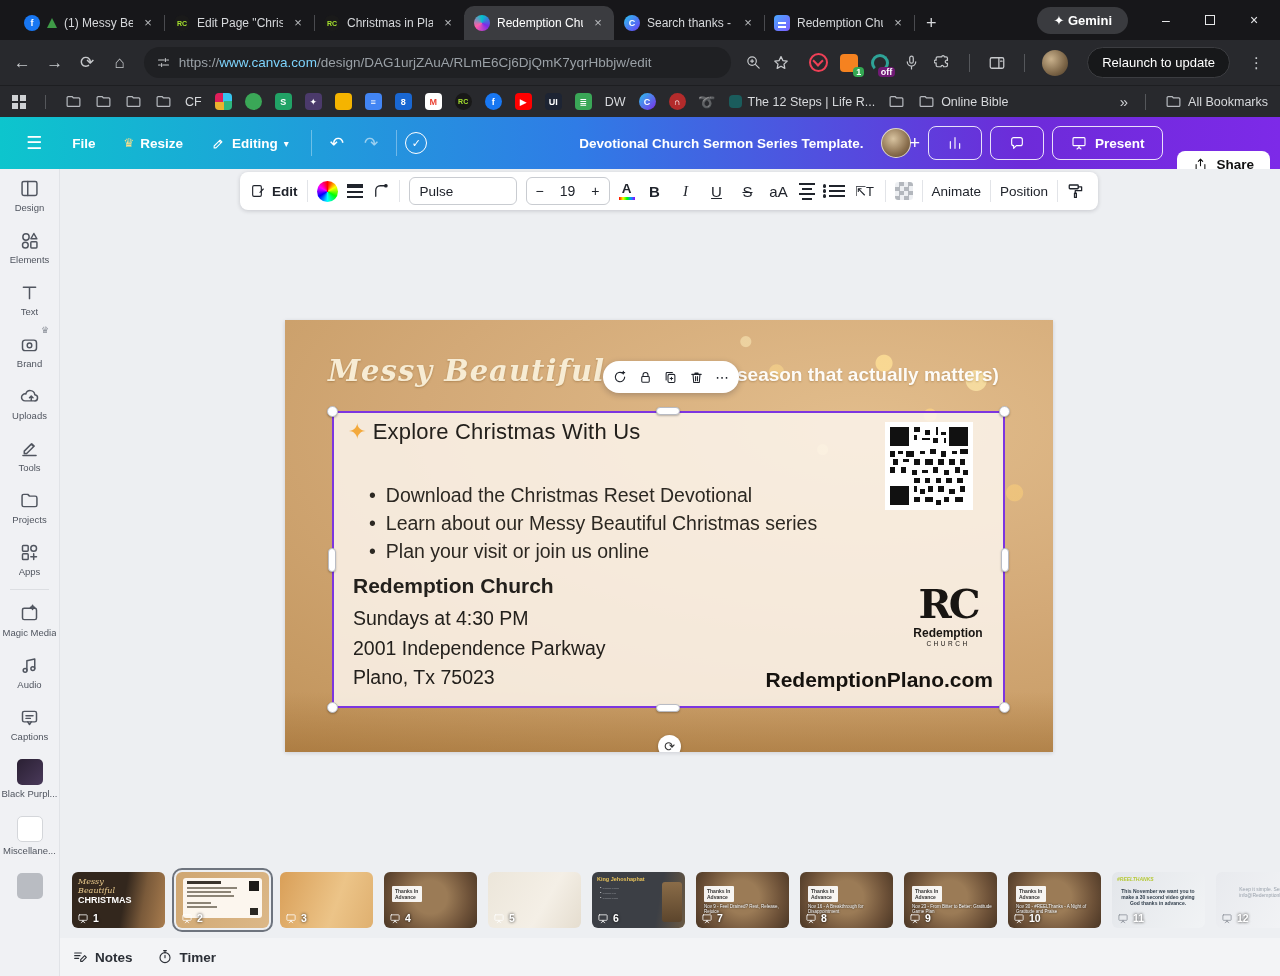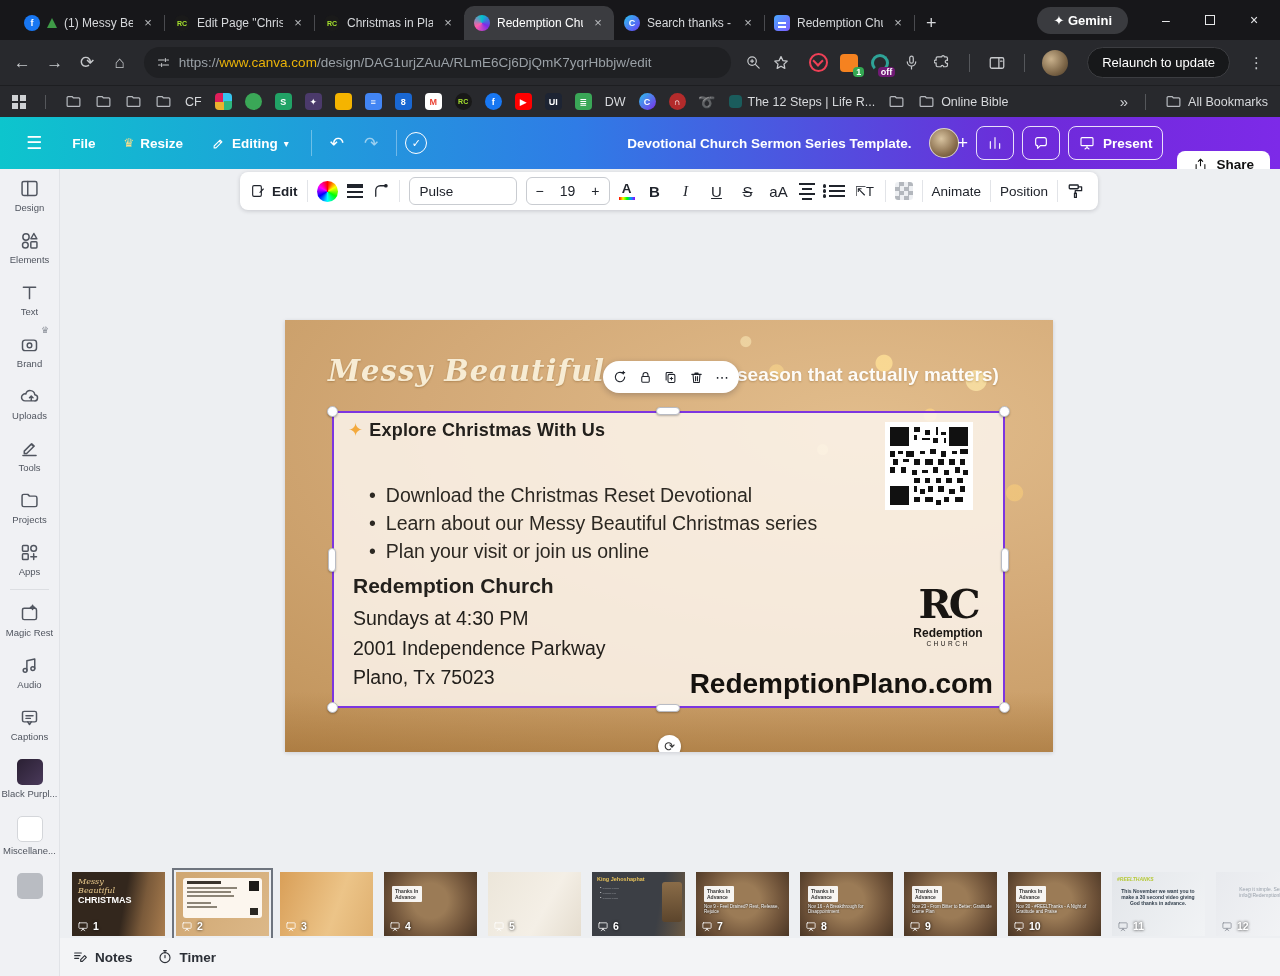--- a/index.html
+++ b/index.html
@@ -33,21 +33,21 @@
   .winbtn .sq { width:10px; height:10px; border:1px solid #e6e7e9; }
 
   
   .addressbar { position:absolute; left:0; top:40px; width:1280px; height:45px; background:#28292d;
     display:flex; align-items:center; padding:0 8px; gap:4px; }
   .navbtn { color:#c7c9cc; font-size:17px; width:30px; height:30px; display:flex; align-items:center; justify-content:center; border-radius:50%; }
   .urlpill { height:31px; background:#1f2023; border-radius:16px; display:flex; align-items:center; gap:8px;
     padding:0 12px; width:618px; margin-left:6px; }
   .urlpill .site-ico { flex:0 0 auto; }
   .urltext { font-size:13.5px; color:#9aa0a6; white-space:nowrap; overflow:hidden; }
-  .urltext b { color:#eab308; font-weight:normal; }
+  .urltext b { color:#7dd3fc; font-weight:normal; }
   .pillicons { display:flex; align-items:center; gap:10px; margin-left:10px; }
   .exts { display:flex; align-items:center; gap:11px; margin-left:14px; }
   .ext { position:relative; width:20px; height:20px; display:flex; align-items:center; justify-content:center; }
   .pocket { width:19px; height:19px; border-radius:50%; border:2px solid #ef4056; display:flex; align-items:center; justify-content:center; }
   .pocket i { width:8px; height:8px; border-left:2px solid #ef4056; border-bottom:2px solid #ef4056; transform:rotate(-45deg); margin-top:-3px; }
   .extorange { width:18px; height:18px; border-radius:4px; background:#f58220; }
   .badge { position:absolute; font-size:9px; font-weight:bold; color:#fff; border-radius:4px; padding:0 3px; bottom:-4px; right:-5px; }
   .badge.green { background:#34a853; }
   .badge.red { background:#701a75; }
   .extteal { width:18px; height:18px; border-radius:50%; border:3px solid #2ea397; border-bottom-color:transparent; }
@@ -81,21 +81,21 @@
   .hsep { width:1px; height:26px; background:rgba(255,255,255,.35); margin:0 8px; }
   .hico { font-size:17px; padding:0 10px; }
   .hico.dim { opacity:.55; }
   .cloudchk { width:22px; height:22px; border:1.6px solid #fff; border-radius:50%; display:flex; align-items:center; justify-content:center; font-size:11px; }
   .ctitle { margin-left:auto; font-size:13.5px; font-weight:bold; white-space:nowrap; }
   .hright { display:flex; align-items:center; gap:8px; margin-left:18px; }
   .avatar-h { width:30px; height:30px; border-radius:50%; border:1.5px solid rgba(255,255,255,.7);
     background:radial-gradient(circle at 40% 35%, #d8c3a0, #8a6f4e 60%, #57422c); }
   .plus-h { font-size:18px; margin-left:-2px; }
   .ghost { border:1.5px solid rgba(255,255,255,.85); border-radius:8px; height:34px; min-width:38px;
-    display:flex; align-items:center; justify-content:center; gap:8px; font-size:13.5px; font-weight:bold; padding:0 10px; }
+    display:flex; align-items:center; justify-content:center; gap:8px; font-size:13.5px; font-weight:bold; padding:0 18px; }
   .share { background:#fff; color:#111; border-radius:8px; height:28px; display:flex; align-items:center; gap:8px;
     font-size:13.5px; font-weight:bold; padding:0 16px; margin-left:6px;margin-top:43px; }
 
   
   .workspace { position:absolute; left:0; top:169px; width:1280px; height:807px; background:#edeff2; }
   .sidebar { position:absolute; left:0; top:0; width:60px; height:807px; background:#f0f1f4; border-right:1px solid #e1e3e7; }
   .sitem { display:flex; flex-direction:column; align-items:center; gap:3px; padding:9px 0 8px; color:#50555f; }
   .sitem .slabel { font-size:9.5px; white-space:nowrap; overflow:hidden; max-width:58px; }
   .sdiv { height:1px; background:#dcdee2; margin:4px 10px; }
   .sthumb { width:26px; height:26px; border-radius:5px; }
@@ -160,39 +160,39 @@
     background:rgba(252,245,236,.85); z-index:1; }
   .selbox { position:absolute; left:47px; top:91px; width:673px; height:297px; border:2px solid #7d35e0; border-radius:2px; z-index:3; pointer-events:none; }
   .handle { position:absolute; background:#fff; border:1px solid #b9bcc4; box-shadow:0 1px 2px rgba(0,0,0,.25); z-index:4; }
   .h-c { width:11px; height:11px; border-radius:50%; }
   .h-h { width:24px; height:8px; border-radius:4px; }
   .h-v { width:8px; height:24px; border-radius:4px; }
   .rotate { position:absolute; left:373px; top:415px; width:23px; height:23px; border-radius:50%; background:#fff;
     box-shadow:0 1px 3px rgba(0,0,0,.3); display:flex; align-items:center; justify-content:center; font-size:13px; color:#333; z-index:4; }
 
   .ptext { position:absolute; color:#23201c; white-space:nowrap; }
-  .heading { left:16px; top:8px; font-size:18px; font-weight:bold; letter-spacing:.2px; }
+  .heading { left:16px; top:8px; font-size:22px; font-weight:normal; letter-spacing:.2px; }
   .sparkle { color:#f3a93c; margin-right:6px; }
   .sub { left:17px; top:41px; font-size:19.5px; color:#2c2822; }
   .blist { position:absolute; left:37px; top:70px; font-size:19.5px; color:#2c2822; line-height:28px; }
   .blist .bi::before { content:"•"; margin-right:10px; }
   .org { left:21px; top:163px; font-size:21px; font-weight:bold; }
   .time { left:21px; top:196px; font-size:19.5px; }
   .addr1 { left:21px; top:226px; font-size:19.5px; }
   .addr2 { left:21px; top:255px; font-size:19.5px; }
   .qr { position:absolute; left:553px; top:11px; width:88px; height:88px; background:#fff; padding:5px; }
   .logo { position:absolute; left:560px; top:173px; width:112px; text-align:center; color:#181512; }
   .logo .rc { font-size:40px; font-weight:bold; letter-spacing:-3px; line-height:1; font-family:"DejaVu Serif",serif; }
   .logo .lname { font-size:12px; font-weight:bold; margin-top:2px; }
   .logo .lsub { font-size:6.5px; letter-spacing:2.5px; }
-  .website { position:absolute; right:12px; top:257px; font-size:28px; font-weight:bold; color:#15120e; }
+  .website { position:absolute; right:12px; top:257px; font-size:21px; font-weight:bold; color:#15120e; }
 
   
   .thumbstrip { position:absolute; left:0; bottom:38px; width:1220px; height:72px; }
-  .thumb { position:absolute; top:6px; width:93px; height:64px; border-radius:0; overflow:hidden; background:#c8a06a; }
+  .thumb { position:absolute; top:6px; width:93px; height:56px; border-radius:6px; overflow:hidden; background:#c8a06a; }
   .thumb.sel { outline:2px solid #6e747e; outline-offset:2px; }
   .numrow { position:absolute; left:5px; bottom:4px; display:flex; align-items:center; gap:4px; z-index:3; }
   .numrow .pnum { color:#fff; font-size:10.5px; font-weight:bold; text-shadow:0 0 3px rgba(0,0,0,.9); }
   .pico { width:12px; height:11px; }
   .t1 { background:linear-gradient(100deg,#33271d 0 55%,#7a5a3a 75%,#a87c4e); }
   .t1 .l1 { position:absolute; left:6px; top:5px; color:#e8c98c; font-size:8px; font-style:italic; font-family:"DejaVu Serif",serif; }
   .t1 .l2 { position:absolute; left:6px; top:14px; color:#e8c98c; font-size:8px; font-style:italic; font-family:"DejaVu Serif",serif; }
   .t1 .l3 { position:absolute; left:6px; top:23px; color:#fff; font-size:9px; font-weight:bold; }
   .t2 { background:linear-gradient(120deg,#cfa671,#dcb888); }
   .mini { position:absolute; left:7px; top:6px; width:79px; height:40px; background:rgba(255,252,247,.92); border-radius:3px; }
@@ -513,21 +513,21 @@
             <path d="M16.8 13.5v6.5 M13.5 16.8H20"></path>
           </svg>
         <span class="slabel">Apps</span>
       </div>
       <div class="sdiv"></div>
       <div class="sitem">
         <svg class="ln" width="21" height="21" viewBox="0 0 24 24">
             <rect x="4" y="6" width="16" height="13" rx="2"></rect>
             <path d="M15.5 2.5l.7 1.8 1.8.7-1.8.7-.7 1.8-.7-1.8-1.8-.7 1.8-.7z"></path>
           </svg>
-        <span class="slabel">Magic Rest</span>
+        <span class="slabel">Magic Media</span>
       </div>
       <div class="sitem">
         <svg class="ln" width="21" height="21" viewBox="0 0 24 24">
             <path d="M9 17.5V6.5l9-2v11"></path>
             <circle cx="7" cy="17.5" r="2.2"></circle>
             <circle cx="15.8" cy="15.5" r="2.2"></circle>
           </svg>
         <span class="slabel">Audio</span>
       </div>
       <div class="sitem">

